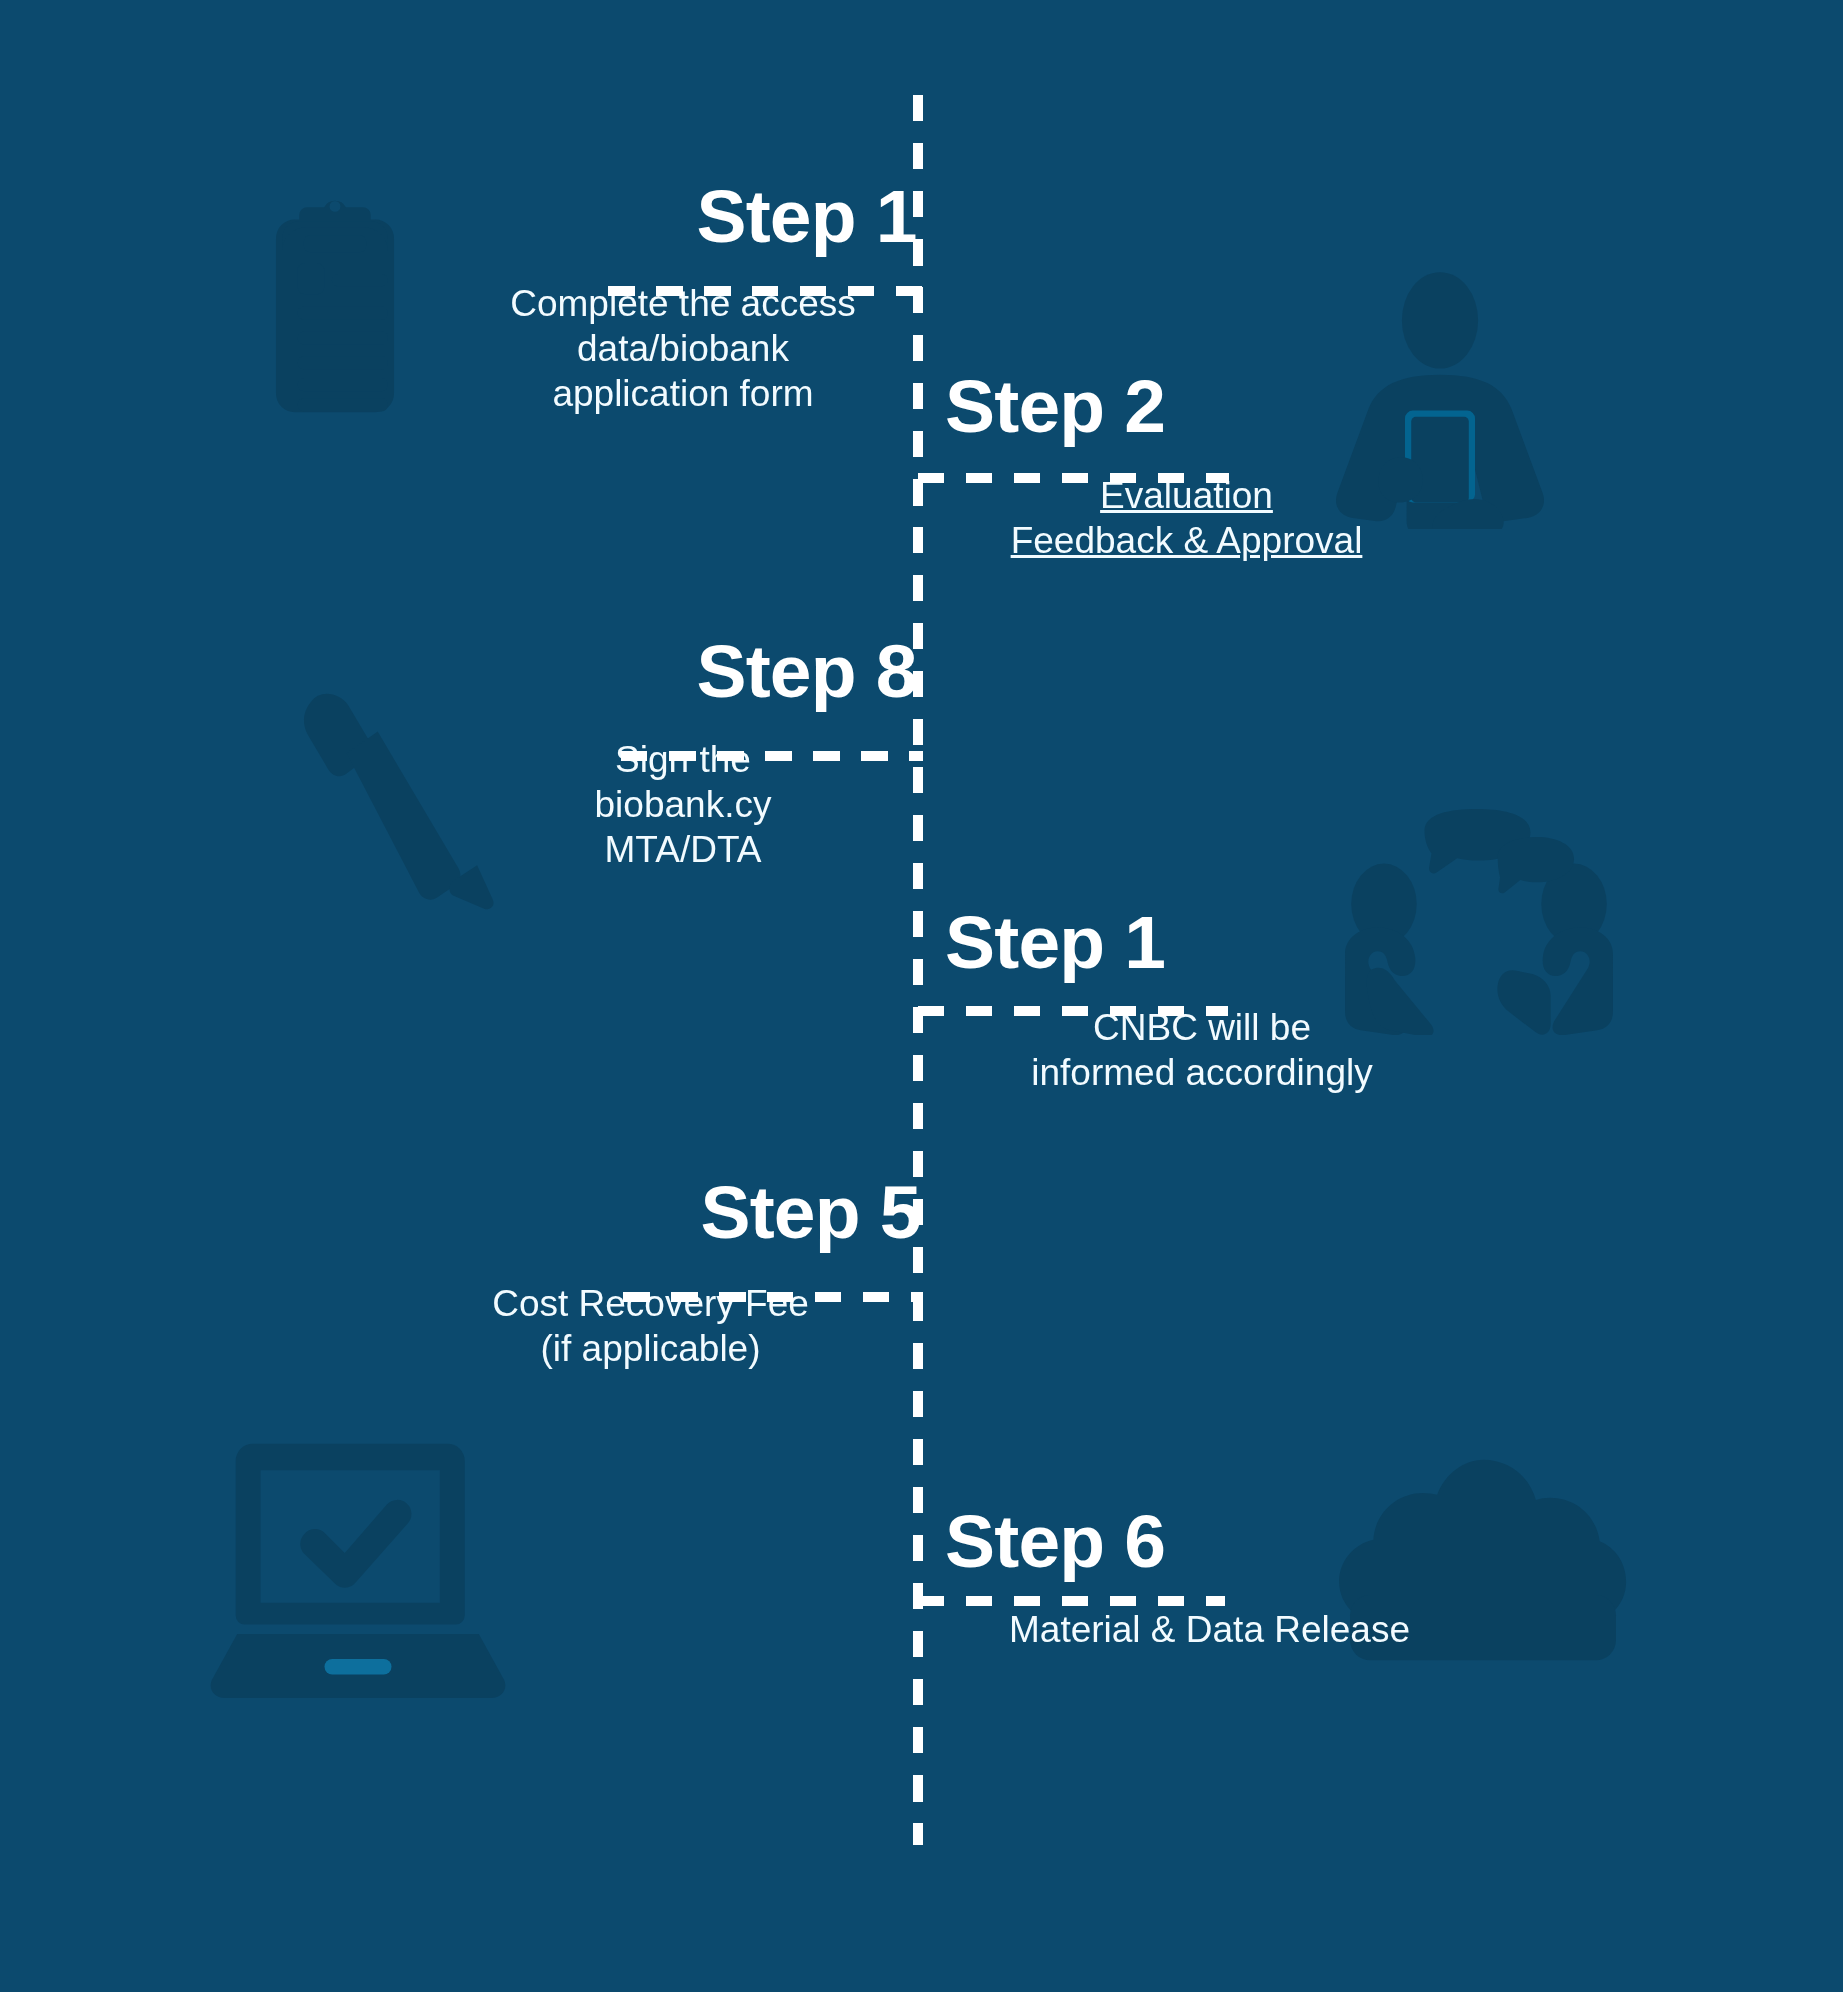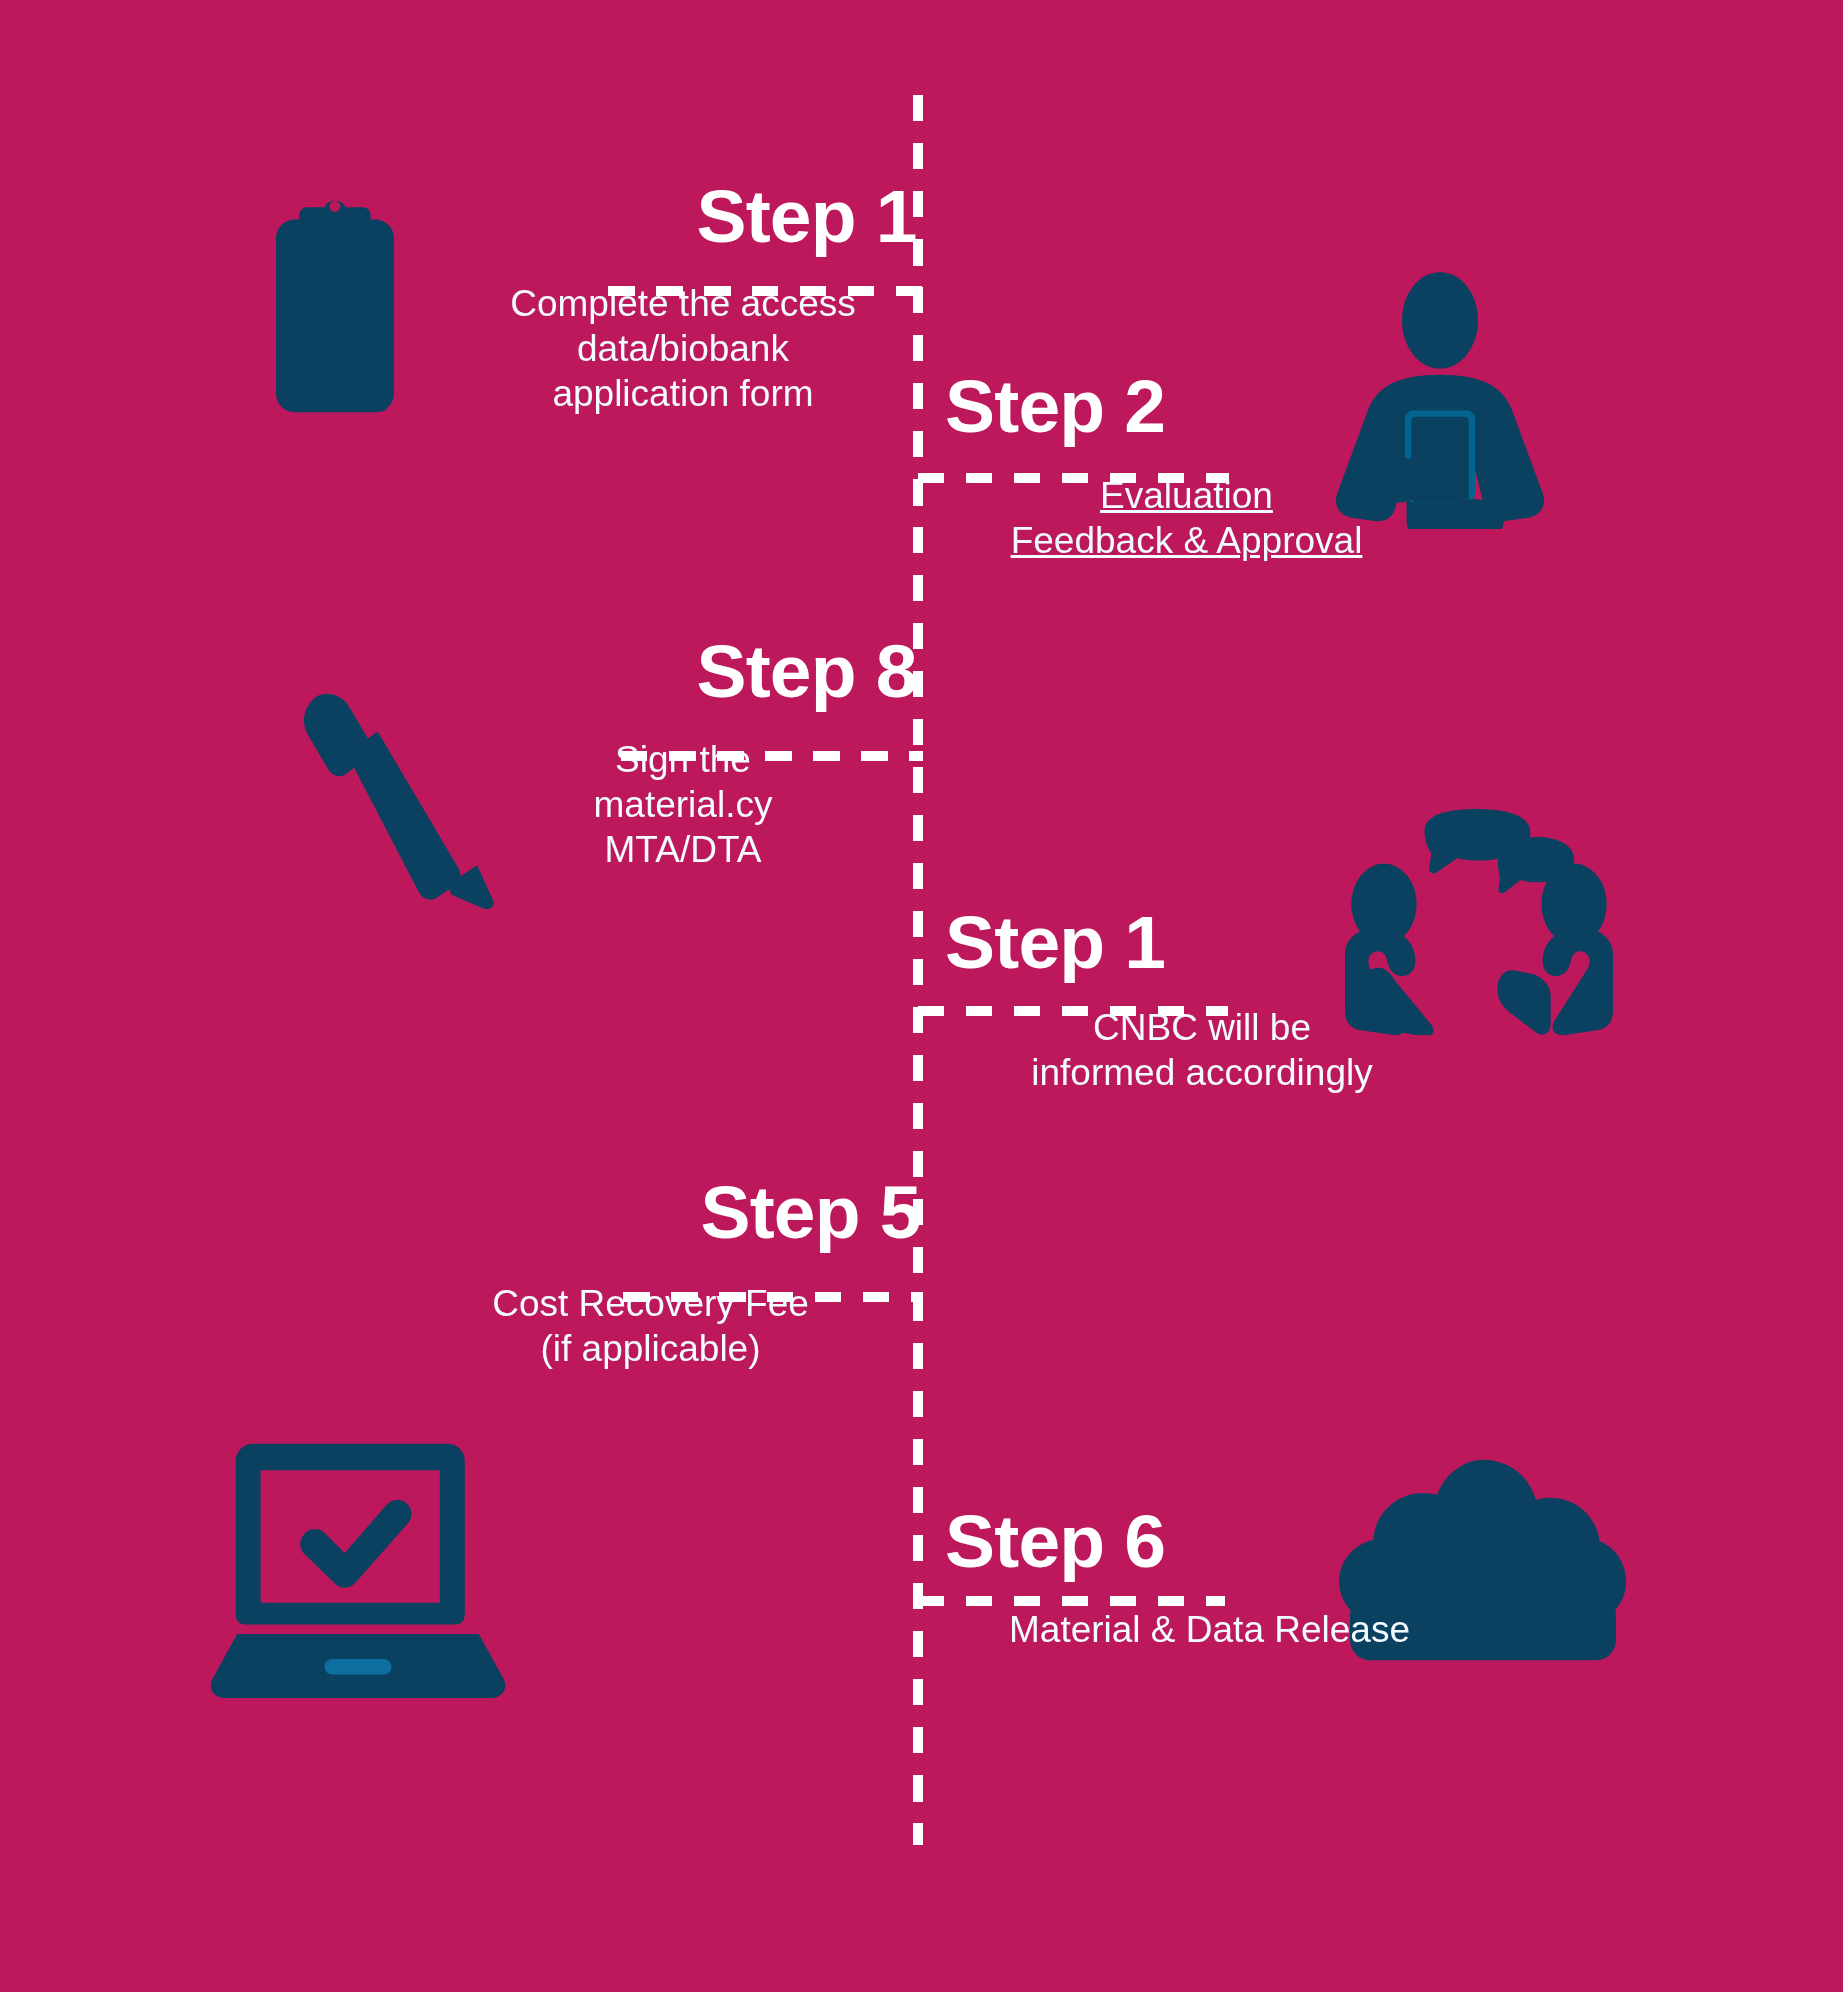--- a/index.html
+++ b/index.html
@@ -9,21 +9,21 @@
     background: #036490;
   }
   body {
     font-family: "Liberation Sans", sans-serif;
   }
 
   #infographic {
     position: relative;
     width: 1844px;
     height: 1992px;
-    background: #be185d;
+    background: #0c4a6e;
     overflow: hidden;
   }
 
   
   .timeline-axis {
     position: absolute;
     left: 913px;
     top: 95px;
     width: 10px;
     height: 1750px;
@@ -186,21 +186,21 @@
         c-8 6 -18 4 -24 -6 l-26 -44 c-8 -14 -6 -30 4 -42z"></path>
       <path class="icon-fill" d="M60 88 l40 -28 l104 176 c5 9 2 18 -6 23 l-22 15 c-8 5 -18 2 -23 -7z"></path>
       <path class="icon-fill" d="M196 253 l32 -21 l20 44 c4 8 -3 15 -11 12 l-40 -17 c-6 -3 -6 -13 -1 -18z"></path>
     </svg>
   </div>
 
   <div class="step side-left" id="step-3">
     <div class="step-title">Step 8</div>
     <div class="step-body">
       <div>Sign the</div>
-      <div>material.cy</div>
+      <div>biobank.cy</div>
       <div>MTA/DTA</div>
     </div>
   </div>
   <div class="connector left" id="conn-3"></div>
 
   <div class="icon" id="icon-discuss">
     <svg viewBox="0 0 380 290" xmlns="http://www.w3.org/2000/svg">
 
       <ellipse class="icon-fill" cx="68" cy="122" rx="42" ry="52"></ellipse>
       <path class="icon-fill" d="M18 186 c0 -20 18 -34 42 -34 c26 0 46 16 48 38 c2 16 -6 26 -20 24

